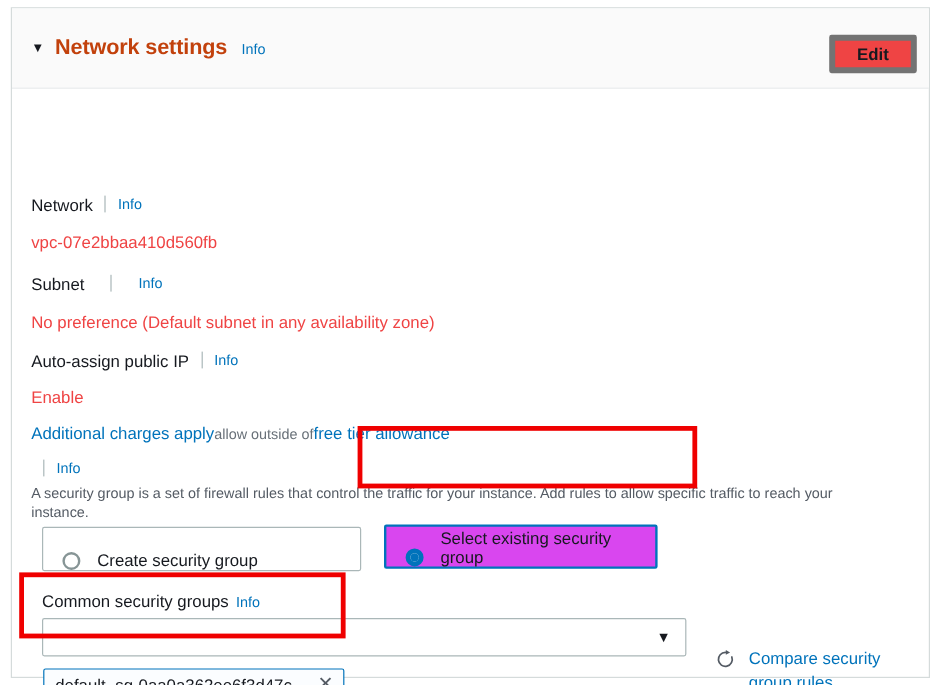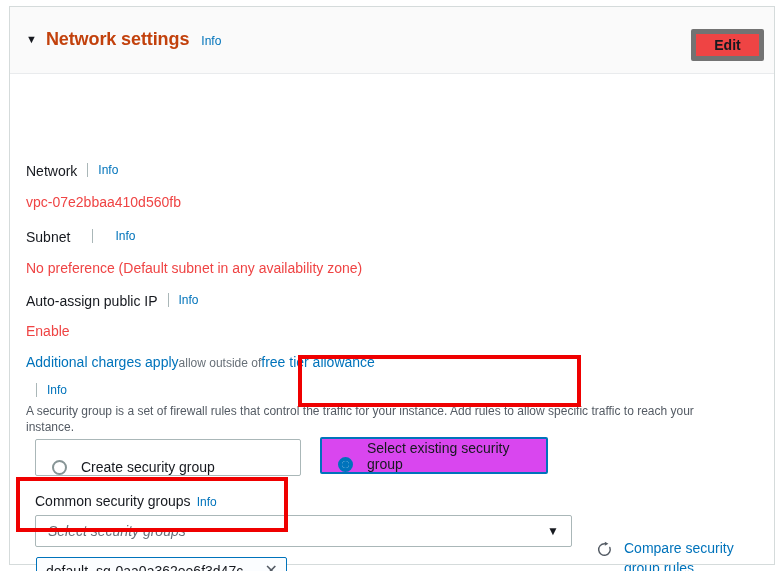--- a/index.html
+++ b/index.html
@@ -381,21 +381,20 @@
       <div class="tile tile-select">
         <span class="radio-outer checked"></span>
         <span class="tile-label">Select existing security group</span>
       </div>
 
       <div class="row-common-label">
         <span class="field-label">Common security groups</span><a class="info-link">Info</a>
       </div>
 
       <div class="sg-select">
-        <span class="sg-select-placeholder">Select security groups</span>
         <span class="sg-select-caret">▼</span>
       </div>
 
       <div class="sg-token">
         <div class="token-main">
           <span class="token-name">default</span><span>sg-0aa0a362ee6f3d47c</span>
         </div>
         <span class="token-x">✕</span>
 
       </div>

